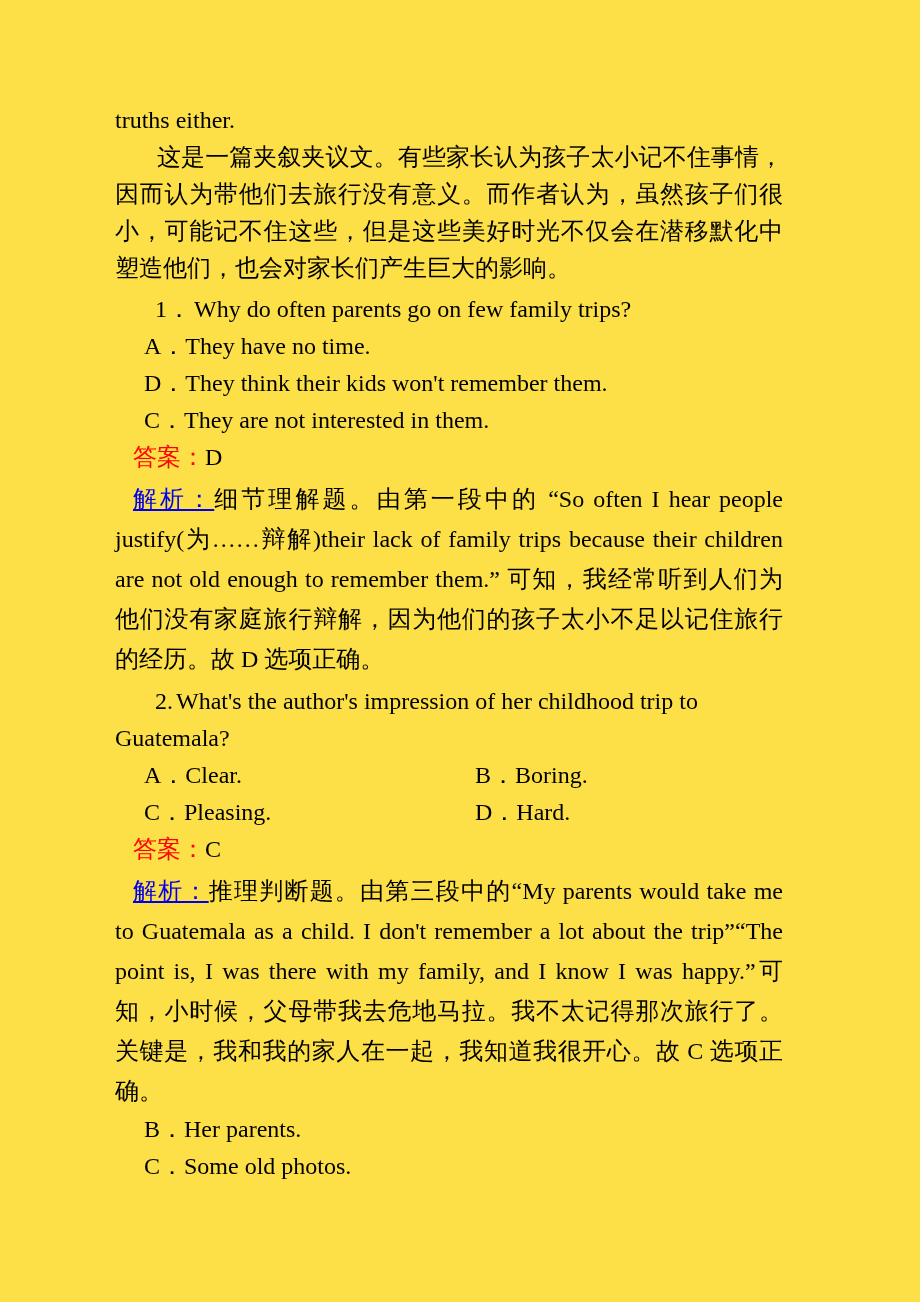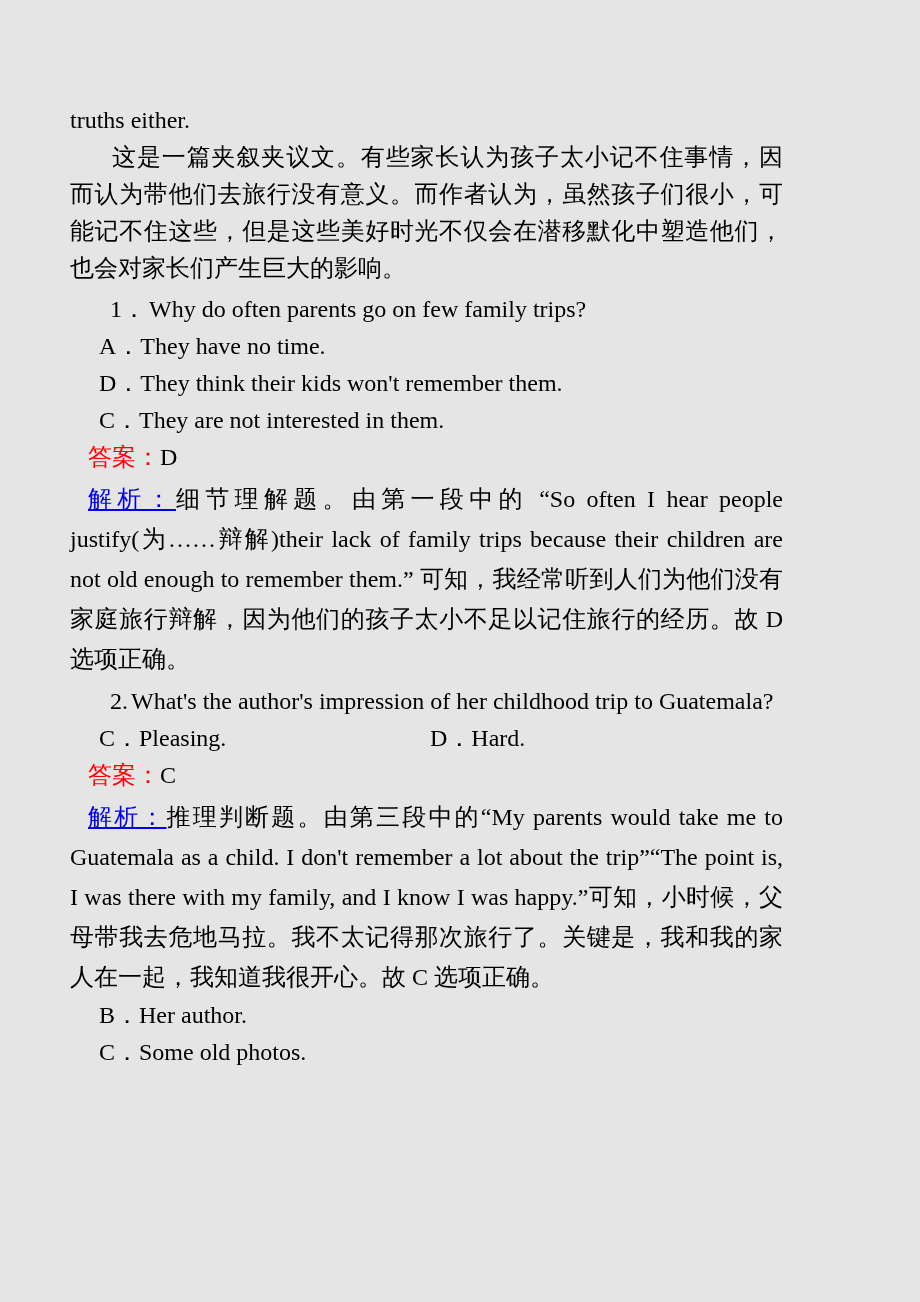--- a/index.html
+++ b/index.html
@@ -5,22 +5,22 @@
   html, body {
     margin: 0;
     padding: 0;
     background: #ffffff;
   }
   .page {
     position: relative;
     width: 920px;
     height: 1302px;
     box-sizing: border-box;
-    padding: 102px 137px 0 70px;
-    background: #e5e5e5;
+    padding: 102px 137px 0 115px;
+    background: #fde047;
     color: #000000;
     font-family: "Liberation Serif", "DejaVu Serif", serif;
     font-size: 24px;
     line-height: 37px;
     overflow: hidden;
   }
   p { margin: 0; }
   .cn-para {
     text-indent: 42px;
     text-align: justify;
@@ -66,25 +66,29 @@
     <p class="opt">A．They have no time.</p>
     <p class="opt">D．They think their kids won't remember them.</p>
     <p class="opt">C．They are not interested in them.</p>
     <p class="ans-line"><span class="ans-label">答案：</span><span class="ans-value">D</span></p>
     <p class="analysis"><span class="analysis-label">解析：</span><span>细节理解题。由第一段中的 “So often I hear people justify(为……辩解)their lack of family trips because their children are not old enough to remember them.” 可知，我经常听到人们为他们没有家庭旅行辩解，因为他们的孩子太小不足以记住旅行的经历。故 D 选项正确。</span></p>
   </div>
 
   <div>
     <p class="q-line"><span class="q-num">2.</span><span>What's the author's impression of her childhood trip to Guatemala?</span></p>
     <p class="opt-row">
+        <span class="col1">A．Clear.</span>
+        <span>B．Boring.</span>
+      </p>
+    <p class="opt-row">
         <span class="col1">C．Pleasing.</span>
         <span>D．Hard.</span>
       </p>
     <p class="ans-line"><span class="ans-label">答案：</span><span class="ans-value">C</span></p>
     <p class="analysis"><span class="analysis-label">解析：</span><span>推理判断题。由第三段中的“My parents would take me to Guatemala as a child. I don't remember a lot about the trip”“The point is, I was there with my family, and I know I was happy.”可知，小时候，父母带我去危地马拉。我不太记得那次旅行了。关键是，我和我的家人在一起，我知道我很开心。故 C 选项正确。</span></p>
   </div>
 
   <div>
-    <p class="opt">B．Her author.</p>
+    <p class="opt">B．Her parents.</p>
     <p class="opt">C．Some old photos.</p>
   </div>
 
 </div>
 
 </body></html>

